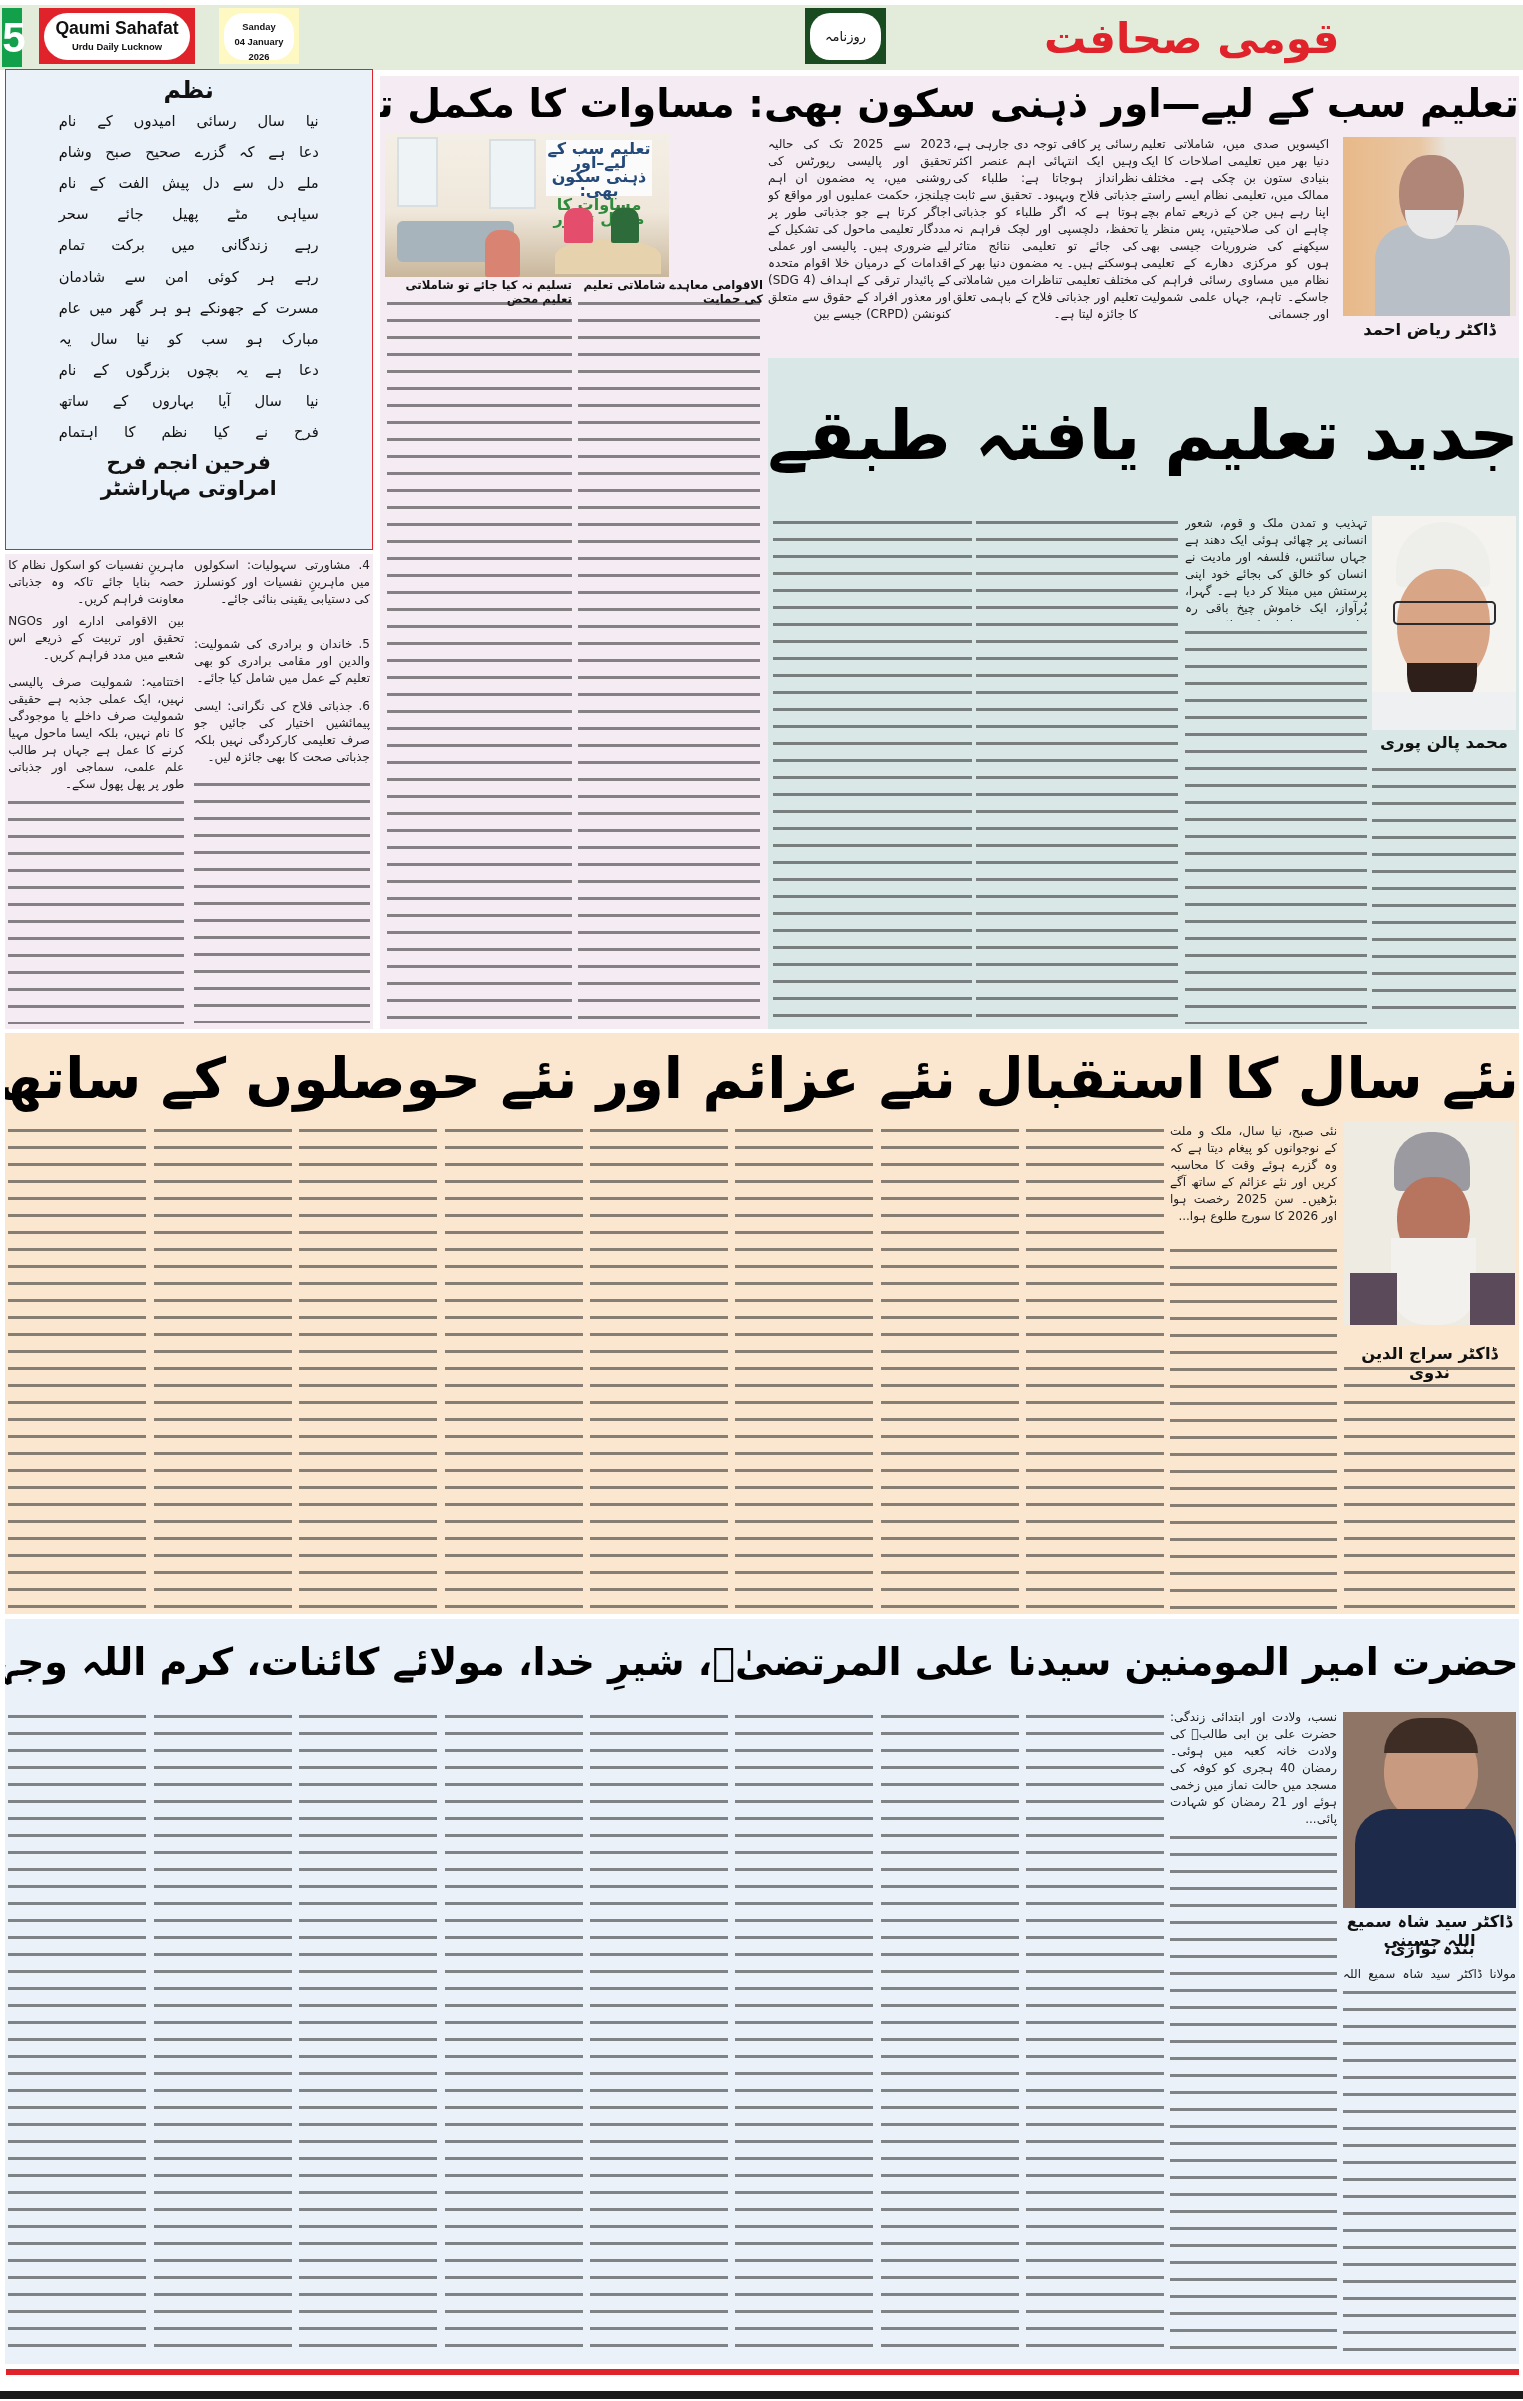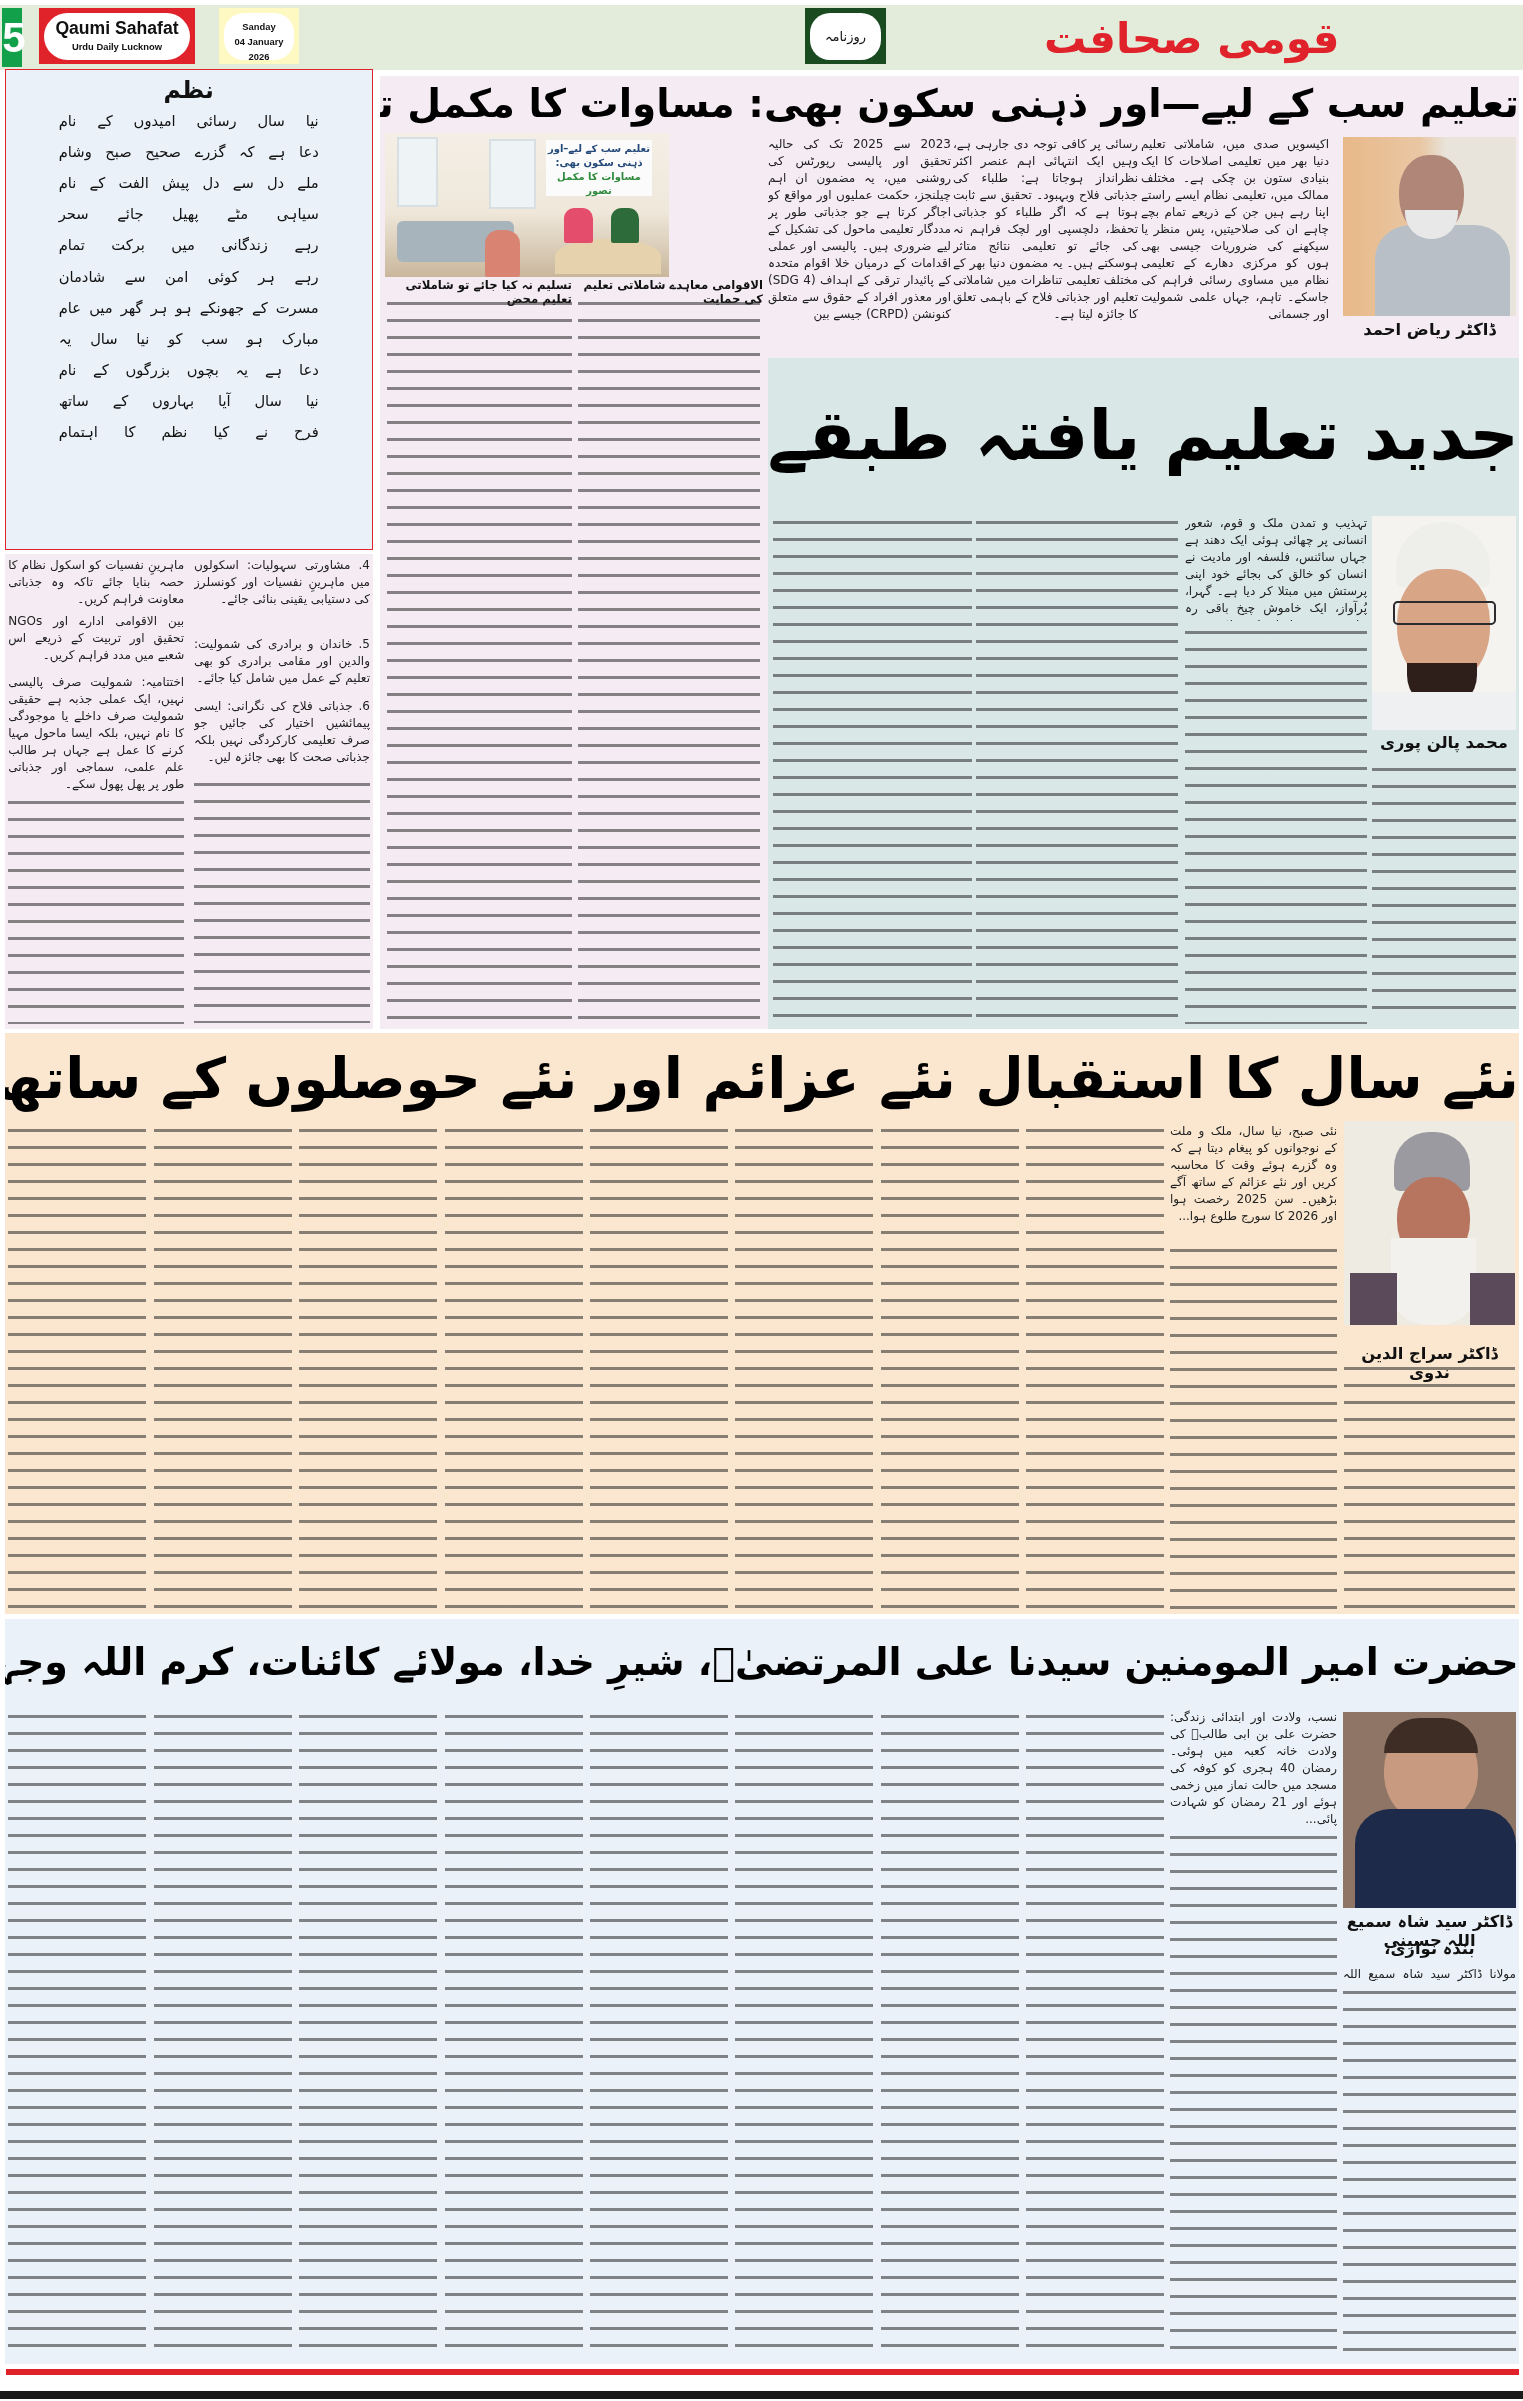--- a/index.html
+++ b/index.html
@@ -148,29 +148,33 @@
       </div>
       <div class="verse" style="margin-top: 13.5px;">
         <span>فرح</span>
         <span>نے</span>
         <span>کیا</span>
         <span>نظم</span>
         <span>کا</span>
         <span>اہتمام</span>
       </div>
     </div>
+  <div class="poet">
+    <div>فرحین انجم فرح</div>
+    <div>امراوتی مہاراشٹر</div>
+  </div>
 </div>
 
 <div class="abs panel-pink" style="left:380px;top:76px;width:1139px;height:953px;"></div>
 <div class="abs headline urdu" style="left:380px;top:77px;width:1139px;height:53px;font-size:39px;line-height:53px;">تعلیم سب کے لیے—اور ذہنی سکون بھی: مساوات کا مکمل تصور</div>
 
 <div class="abs photo" style="left:385px;top:133px;width:284px;height:144px;background:linear-gradient(180deg,#f4efe6 0%,#efe7da 55%,#c9b79c 100%);">
   <div class="abs" style="left:11.7px;top:3.5px;width:41px;height:70px;border:2.9px solid #d8dfe3;background:#eef3f6;"></div>
   <div class="abs" style="left:104px;top:5.9px;width:47px;height:70px;border:2.9px solid #d8dfe3;background:#eef3f6;"></div>
-  <div class="abs urdu" style="left:161px;top:7px;width:106px;height:56px;background:#fbfbfb;text-align:center;font-size:10px;font-weight:bold;line-height:14px;padding-top:2.3px;">
+  <div class="abs urdu" style="left:161px;top:7px;width:106px;height:56px;background:#fbfbfb;text-align:center;font-size:16px;font-weight:bold;line-height:14px;padding-top:2.3px;">
     <div style="color:#254a7a;">تعلیم سب کے لیے–اور</div>
     <div style="color:#254a7a;">ذہنی سکون بھی:</div>
     <div style="color:#2f8a3b;">مساوات کا مکمل تصور</div>
   </div>
   <div class="abs" style="left:11.7px;top:88px;width:117px;height:41px;background:#a7b4bc;border-radius:5.9px;"></div>
   <div class="abs" style="left:170px;top:106px;width:106px;height:35px;background:#e6d3ae;border-radius:50% 50% 0 0;"></div>
   <div class="abs" style="left:179px;top:75px;width:29px;height:35px;background:#e44d6b;border-radius:10.6px 10.6px 2.3px 2.3px;"></div>
   <div class="abs" style="left:226px;top:75px;width:28px;height:35px;background:#2e6b3a;border-radius:10.6px 10.6px 2.3px 2.3px;"></div>
   <div class="abs" style="left:100px;top:97px;width:35px;height:47px;background:#d98373;border-radius:14px 14px 2.3px 2.3px;"></div>
 </div>

